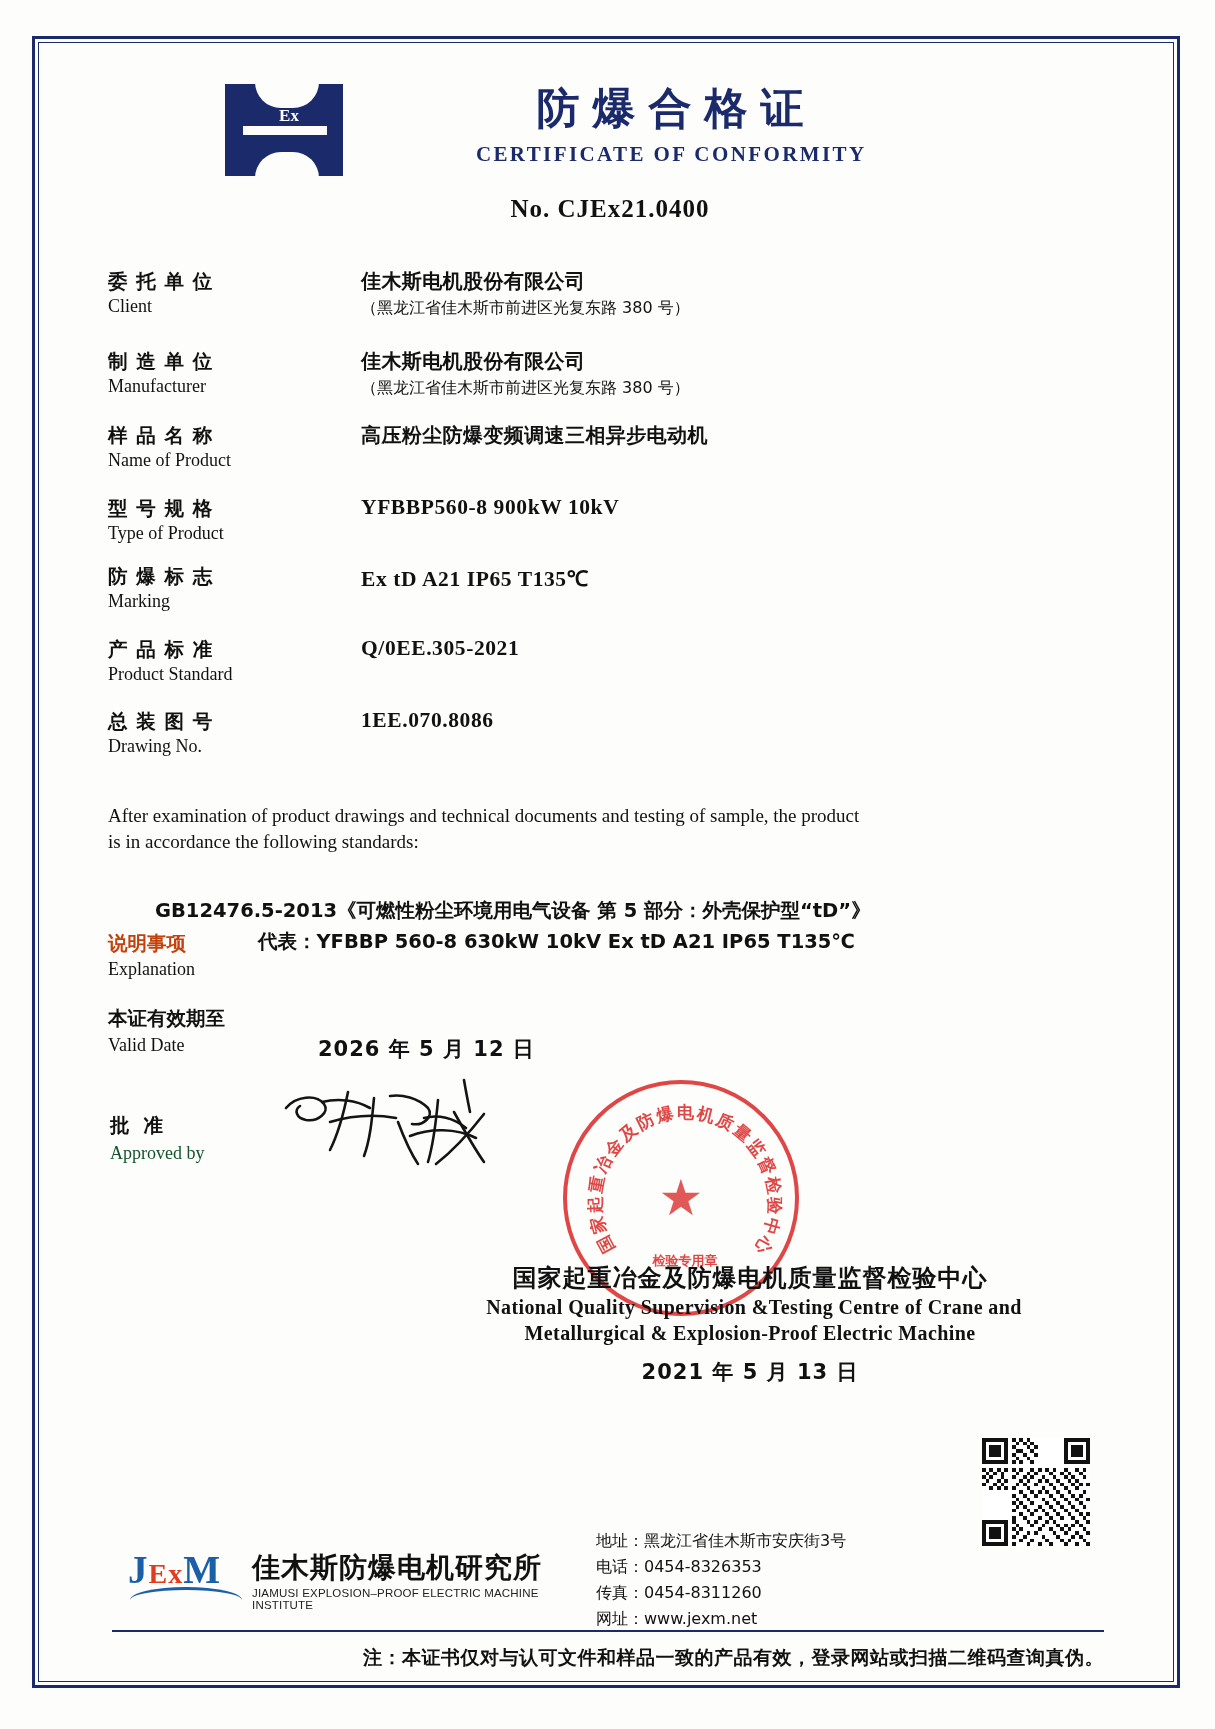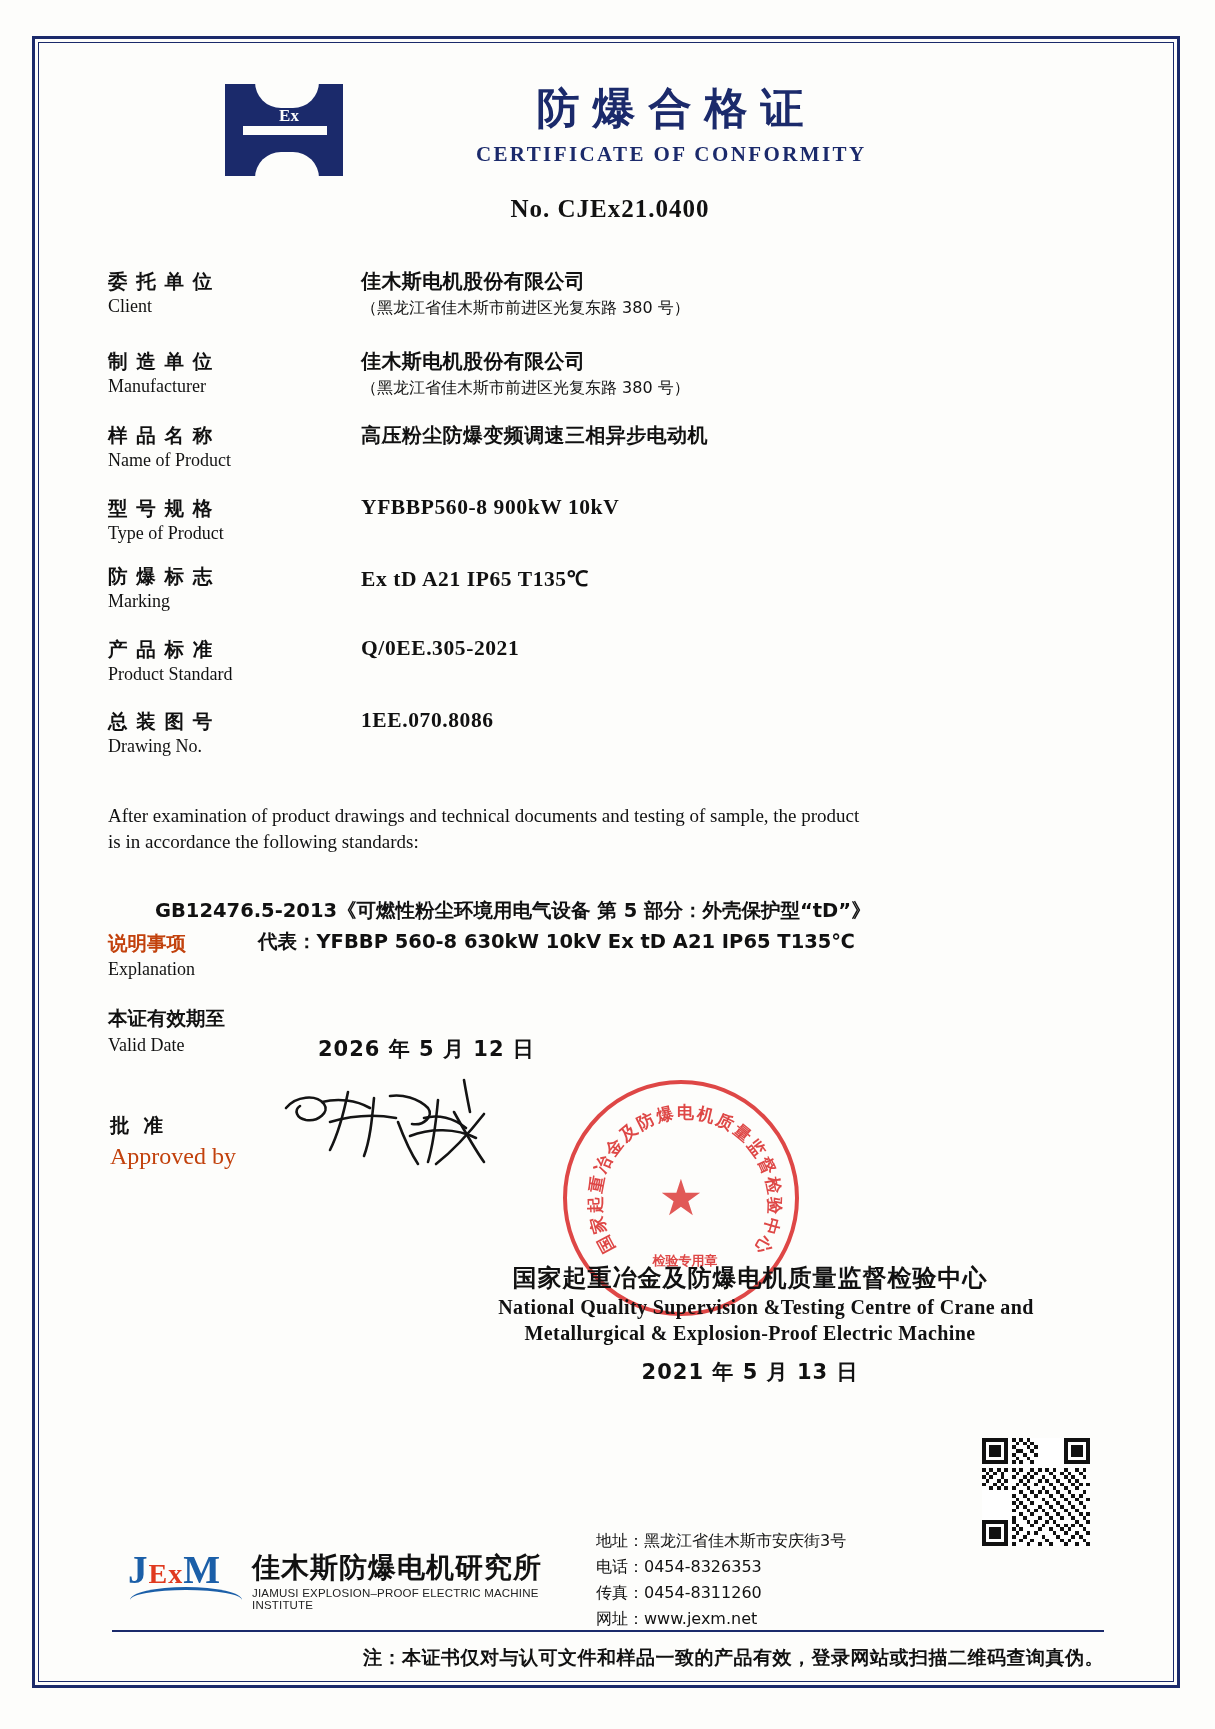--- a/index.html
+++ b/index.html
@@ -267,22 +267,22 @@
     font-family: "DejaVu Sans", sans-serif;
     font-weight: bold;
     font-size: 19.5px;
     color: #111;
     letter-spacing: 14px;
   }
   .appr-en {
     position: absolute;
     left: 110px; top: 1143px;
     font-family: "Liberation Serif", serif;
-    font-size: 24px;
-    color: #c2410c;
+    font-size: 18px;
+    color: #14532d;
   }
   .signature {
     position: absolute;
     left: 278px; top: 1078px;
     width: 250px; height: 105px;
   }
 
   
   .stamp {
     position: absolute;
@@ -334,21 +334,21 @@
     width: 700px;
     text-align: center;
     font-family: "DejaVu Sans", sans-serif;
     font-weight: bold;
     font-size: 24px;
     color: #111;
     letter-spacing: 1px;
   }
   .center-en1 {
     position: absolute;
-    left: 416px; top: 1296px;
+    left: 404px; top: 1296px;
     width: 700px;
     text-align: center;
     font-family: "Liberation Serif", serif;
     font-weight: bold;
     font-size: 20px;
     color: #111;
     letter-spacing: 0.4px;
   }
   .center-en2 {
     position: absolute;

